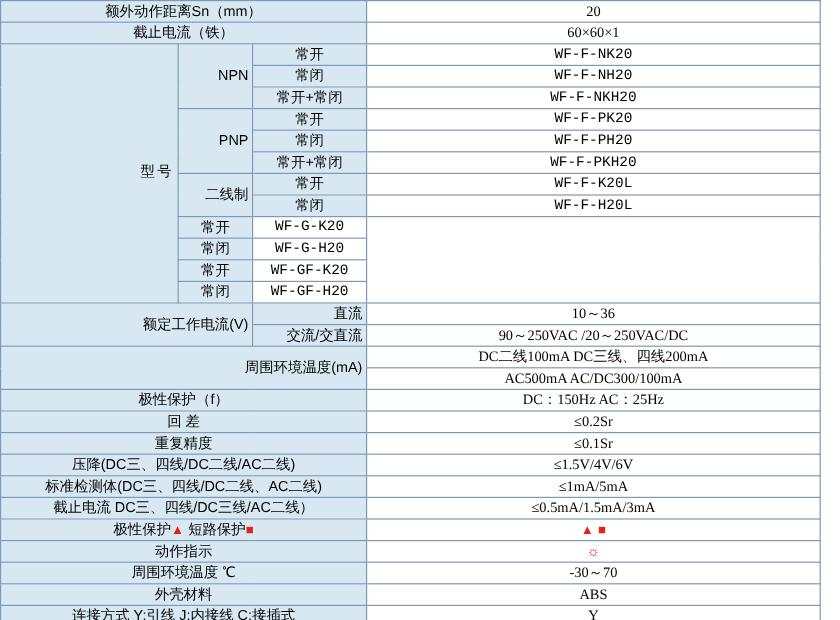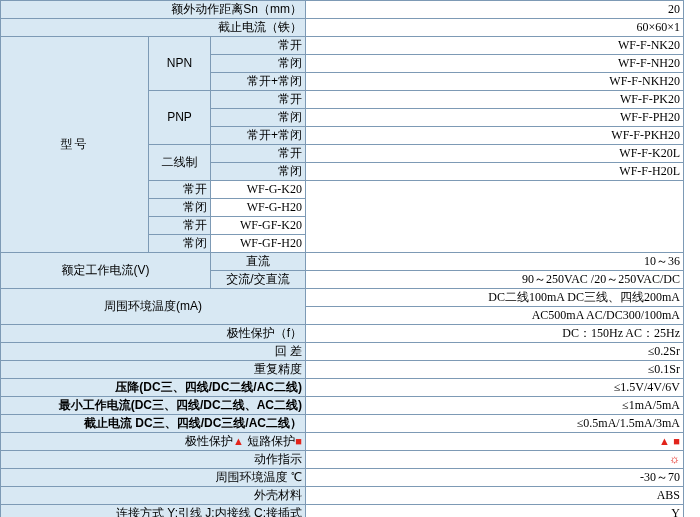--- a/index.html
+++ b/index.html
@@ -27,57 +27,57 @@
     padding: 0 3px;
     height: 17px;
     line-height: 15px;
     font-size: 12px;
     vertical-align: middle;
     white-space: nowrap;
     overflow: hidden;
   }
   td.lbl-left {
     background: #d8e8f3;
-    text-align: right;
+    text-align: center;
   }
   td.lbl-c {
     background: #d8e8f3;
-    text-align: center;
+    text-align: right;
   }
   td.val {
     background: #ffffff;
-    text-align: right;
+    text-align: center;
   }
 
   .mono {
     font-family: "Liberation Serif", serif;
   }
   .code {
-    font-family: Liberation Serif, serif;
+    font-family: Liberation Mono, monospace;
     font-size: 12px;
   }
   .tri {
     color: #e2231a;
     font-size: 11px;
   }
   .sq {
     color: #e2231a;
     font-size: 11px;
   }
   .circ {
     color: #e2231a;
     font-size: 12px;
   }
   .small {
     font-size: 11px;
-    font-weight: bold;
   }
   .vert-big {
     font-size: 14px;
     letter-spacing: 2px;
+    font-family: Liberation Mono, monospace;
   }
 </style>
 </head>
 <body>
 
 <table class="spec">
   <colgroup>
     <col style="width:148px">
     <col style="width:62px">
     <col style="width:95px">
@@ -180,21 +180,21 @@
   </tr>
   <tr>
     <td class="lbl-left" colspan="3">重复精度</td>
     <td class="val mono">≤0.1Sr</td>
   </tr>
   <tr>
     <td class="lbl-left small" colspan="3">压降(DC三、四线/DC二线/AC二线)</td>
     <td class="val mono">≤1.5V/4V/6V</td>
   </tr>
   <tr>
-    <td class="lbl-left small" colspan="3">最小工作电流(DC三、四线/DC二线、AC二线)</td>
+    <td class="lbl-left small" colspan="3">标准检测体(DC三、四线/DC二线、AC二线)</td>
     <td class="val mono">≤1mA/5mA</td>
   </tr>
   <tr>
     <td class="lbl-left small" colspan="3">截止电流 DC三、四线/DC三线/AC二线）</td>
     <td class="val mono">≤0.5mA/1.5mA/3mA</td>
   </tr>
 
   <tr>
     <td class="lbl-left" colspan="3">
       <span>极性保护</span><span class="tri">▲</span>&nbsp;<span>短路保护</span><span class="sq">■</span>

